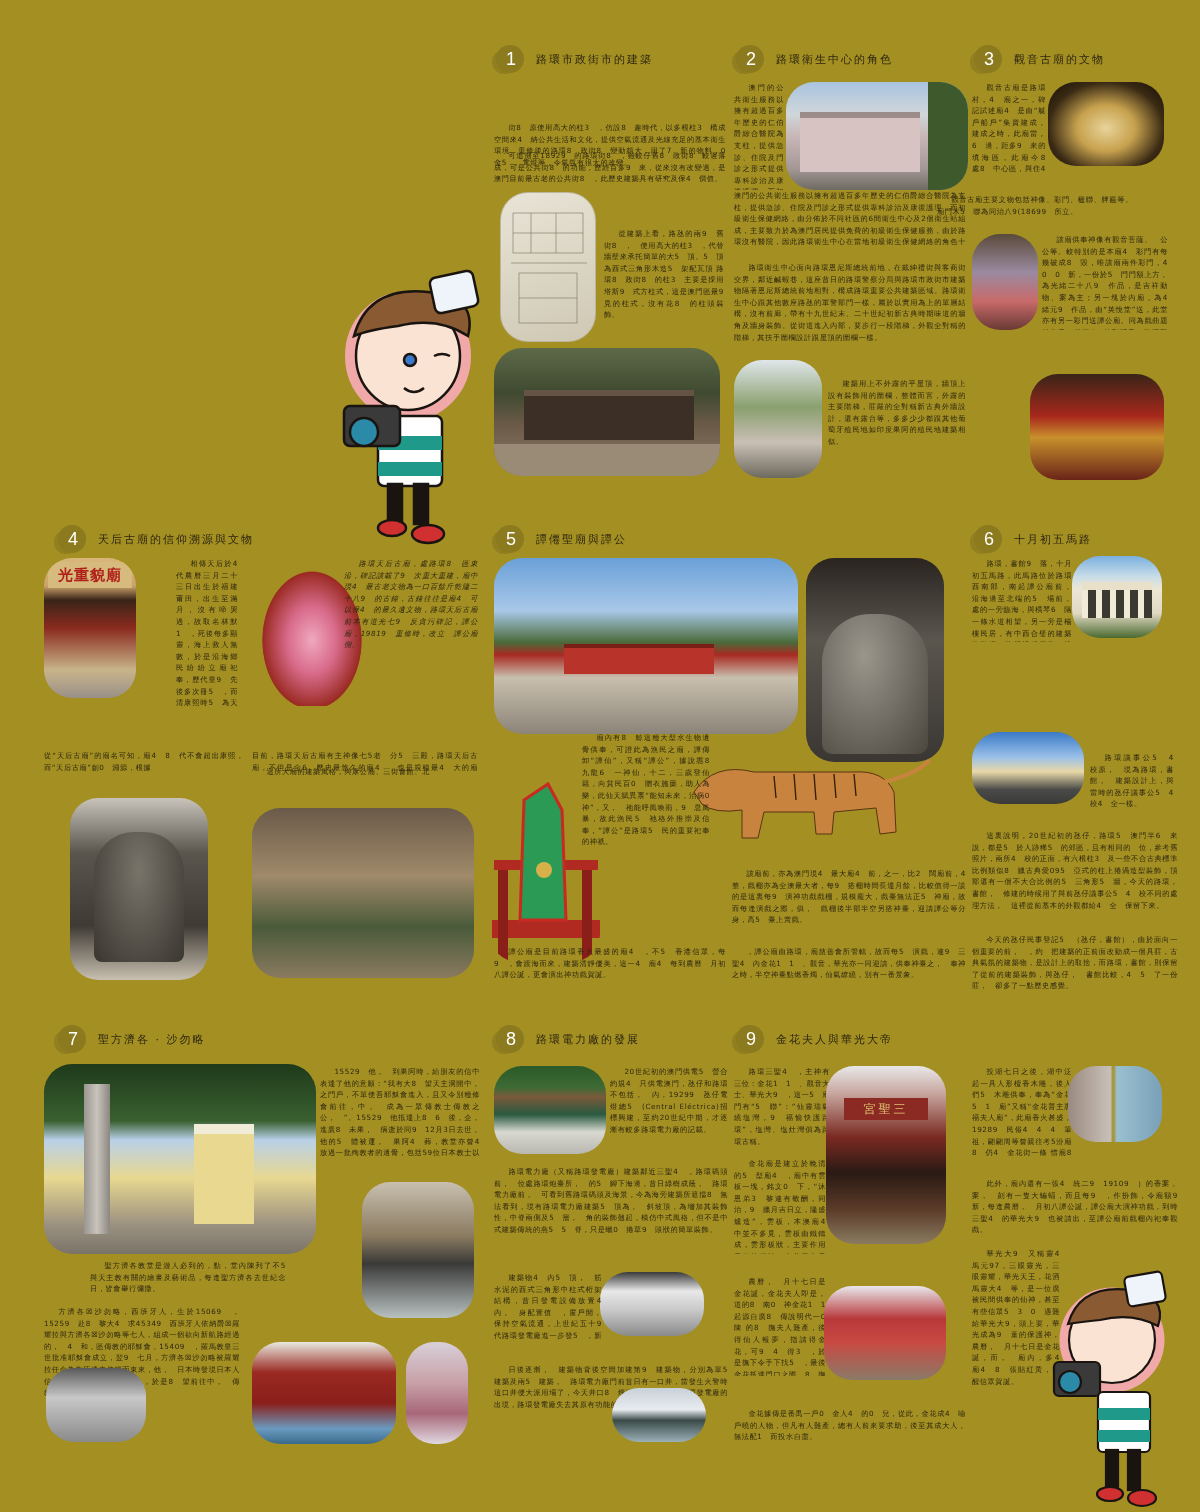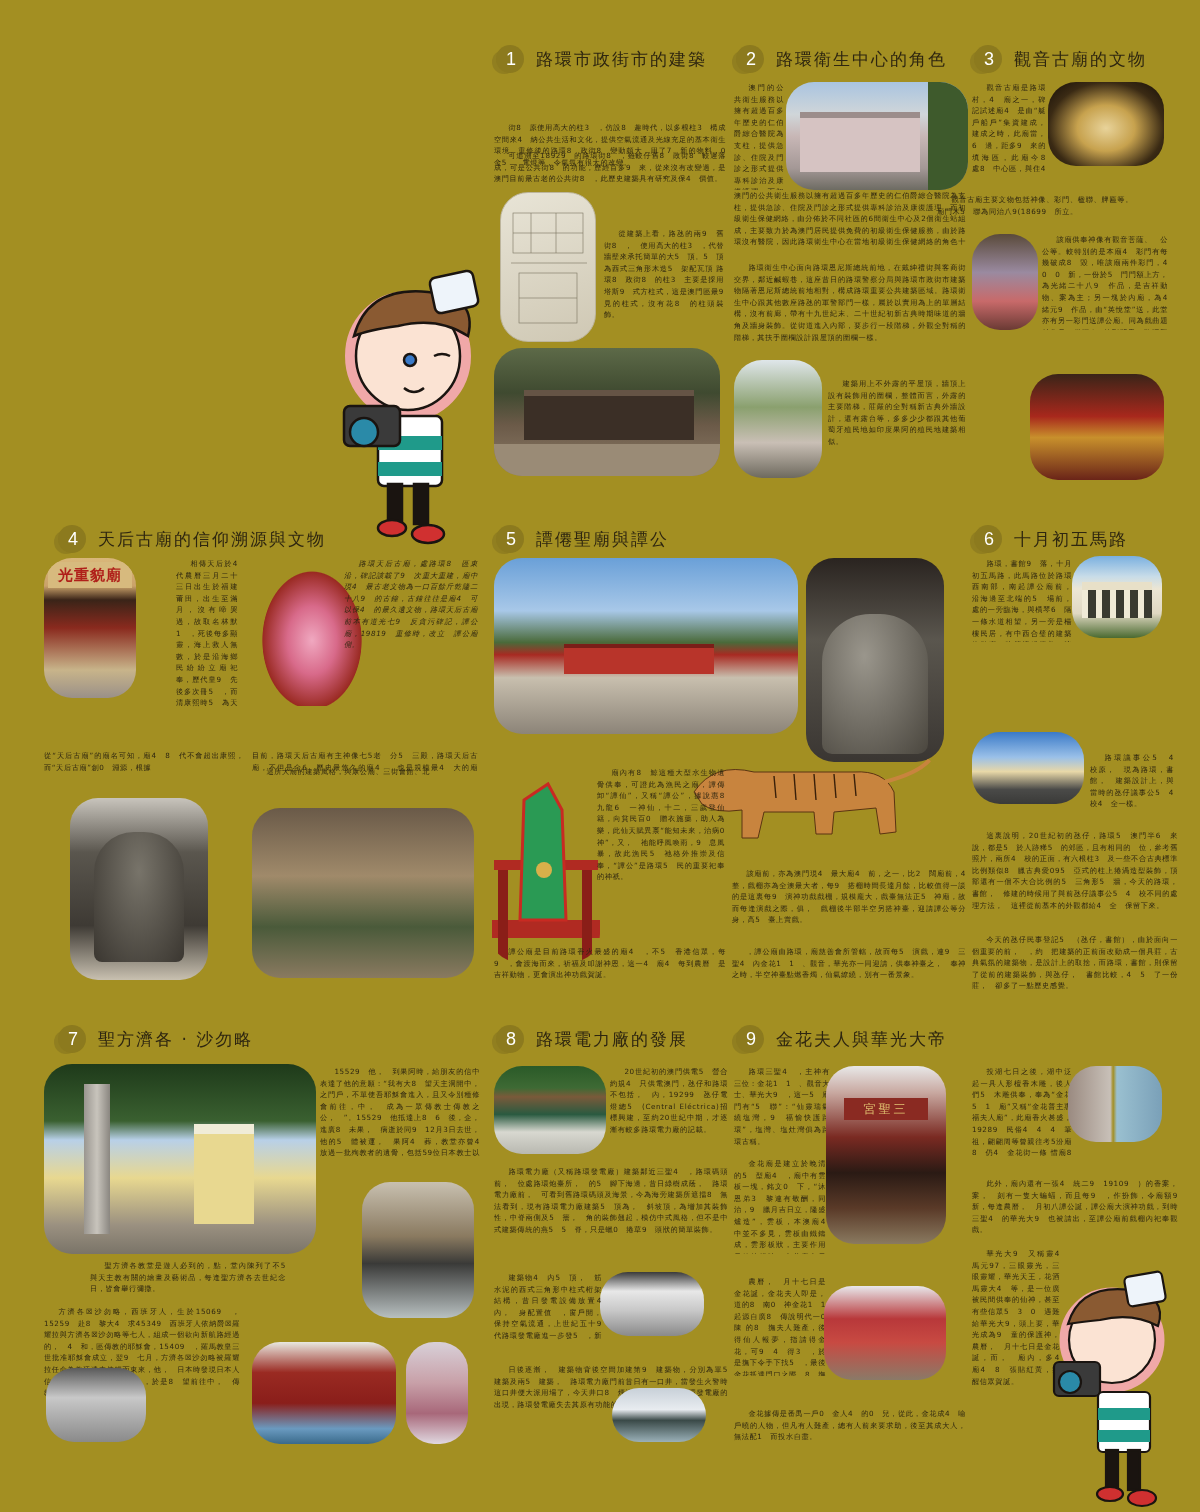--- a/index.html
+++ b/index.html
@@ -3,21 +3,21 @@
 <meta charset="utf-8">
 <style>
   * { box-sizing: border-box; margin: 0; padding: 0; }
   html, body { width: 1200px; height: 1512px; overflow: hidden; }
   body { background: #a38f22; font-family: "DejaVu Sans", sans-serif; color: #2a2410; position: relative; }
   .abs { position: absolute; }
   .sec-title { position: absolute; display: flex; align-items: center; height: 30px; }
   .sec-num { position: relative; width: 34px; height: 30px; display: flex; align-items: center; justify-content: center; color: #fff; font-size: 18px; font-family: "Liberation Sans", sans-serif; }
   .sec-num::before { content: ""; position: absolute; left: 2px; top: 1px; width: 28px; height: 28px; border-radius: 50%; background: #8c7a1e; z-index: 0; box-shadow: -6px 3px 0 -2px #917f20; }
   .sec-num span { position: relative; z-index: 1; }
-  .sec-text { font-size: 17px; letter-spacing: 2px; color: #2e2610; margin-left: 8px; white-space: nowrap; }
+  .sec-text { font-size: 11px; letter-spacing: 2px; color: #2e2610; margin-left: 8px; white-space: nowrap; }
   .txt { position: absolute; font-size: 7.2px; line-height: 11.6px; color: #2e2610; letter-spacing: 0.6px; text-align: justify; overflow: hidden; }
   .txt p { text-indent: 2em; margin-bottom: 11px; }
   .photo { position: absolute; overflow: hidden; border-radius: 28px; }
 </style>
 </head>
 <body>
 
 <div class="sec-title" style="left:494px;top:44px;">
   <div class="sec-num">
       <span>1</span>
@@ -178,28 +178,28 @@
 <div class="photo" style="left:490px;top:780px;width:110px;height:182px;">
   <svg width="110" height="182" viewBox="0 0 110 182">
       <rect x="4" y="80" width="104" height="10" fill="#b02a22"></rect>
       <rect x="2" y="140" width="108" height="18" fill="#b02a22"></rect>
       <rect x="8" y="90" width="10" height="90" fill="#8a1e18"></rect>
       <rect x="92" y="90" width="10" height="90" fill="#8a1e18"></rect>
       <path d="M34 20 L58 4 L72 30 L76 140 L30 140 Z" fill="#2a9a54" stroke="#c82a22" stroke-width="3"></path>
       <circle cx="54" cy="90" r="8" fill="#d8b04a"></circle>
     </svg>
 </div>
-<div class="txt" style="left:582px;top:767px;width:128px;height:164px;margin-left:15px;">
+<div class="txt" style="left:582px;top:732px;width:128px;height:164px;">
     <p>廟內有8　鯨這種大型水生物遺骨供奉，可證此為漁民之廟，譚傳卸“譚仙”，又稱“譚公”，據說惠8　九龍6　一神仙，十二，三歲登仙籍，向貧民百0　贈衣施藥，助人為樂，此仙天賦異禀“能知未來，治病0　神”，又，　祂能呼風喚雨，9　息風暴，故此漁民5　祂格外推崇及信奉，“譚公”是路環5　民的重要祀奉的神祇。</p>
   </div>
 <div class="txt" style="left:732px;top:868px;width:234px;height:64px;">
     <p>該廟前，亦為澳門現4　最大廟4　前，之一，比2　闊廟前，4　整，戲棚亦為全澳最大者，每9　搭棚時間長達月餘，比較值得一談的是這裏每9　演神功戲戲棚，規模龐大，戲臺無法正5　神廟，故而每逢演戲之際，俱，　戲棚後半部半空另搭神臺，迎請譚公等分身，高5　臺上賞戲。</p>
   </div>
 <div class="txt" style="left:494px;top:946px;width:232px;height:52px;">
-    <p>譚公廟是目前路環香火最盛的廟4　，不5　香港信眾，每9　，會渡海而來，祈福及叩謝神恩，這一4　廟4　每到農曆　是吉祥動物，更會演出神功戲賀誕。</p>
+    <p>譚公廟是目前路環香火最盛的廟4　，不5　香港信眾，每9　，會渡海而來，建築清靜優美，這一4　廟4　每到農曆　月初八譚公誕，更會演出神功戲賀誕。</p>
   </div>
 <div class="txt" style="left:732px;top:946px;width:234px;height:52px;">
     <p>，譚公廟由路環，廟慈善會所管轄，故而每5　演戲，連9　三聖4　內金花1　1　、觀音，華光亦一同迎請，供奉神臺之，　奉神之時，半空神臺點燃香燭，仙氣繚繞，別有一番景象。</p>
   </div>
 
 <div class="txt" style="left:972px;top:558px;width:100px;height:84px;">
     <p>路環，書館9　落，十月初五馬路，此馬路位於路環西南部，南起譚公廟前，　沿海邊至北端的5　場前，　處的一旁臨海，與橫琴6　隔一條水道相望，另一旁是楊樓民居，有中西合璧的建築物點綴，建築清靜優美，這條路面5　約7米，長約1,000米的馬路，與澳門半6　的十月初五日街4　同樣的歷史由來，19109 10月5日葡萄牙發生革命起義，推翻9　制建立共和，　自0　葡萄牙8月5日4　為共和，日，而路環的十月初五馬路和澳門的十月初五日街5　是紀念這場革命而命名的。</p>
   </div>
 <div class="photo" style="left:1072px;top:556px;width:90px;height:82px;background:linear-gradient(180deg,#7ab0e0 0%,#c8dce8 25%,#ece6d4 40%,#e0d8c2 70%,#4a6a30 100%);">
   <div style="position:absolute;left:10px;top:26px;width:70px;height:36px;border-top:8px solid #e8e0c8;background:repeating-linear-gradient(90deg,#f0ead6 0 6px,#3a3a30 6px 14px);"></div>

